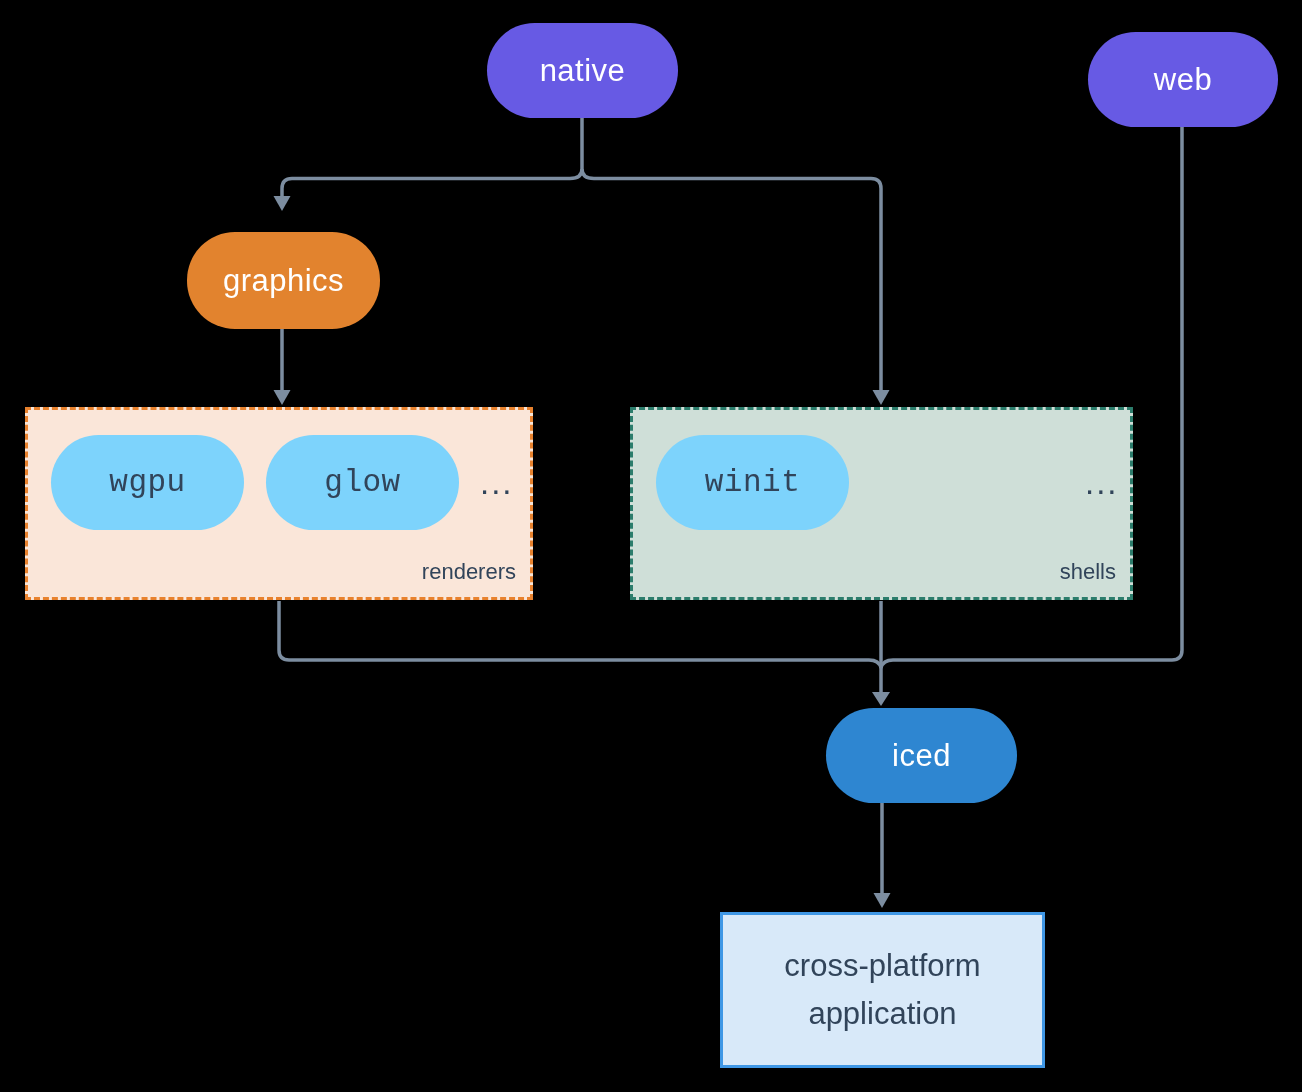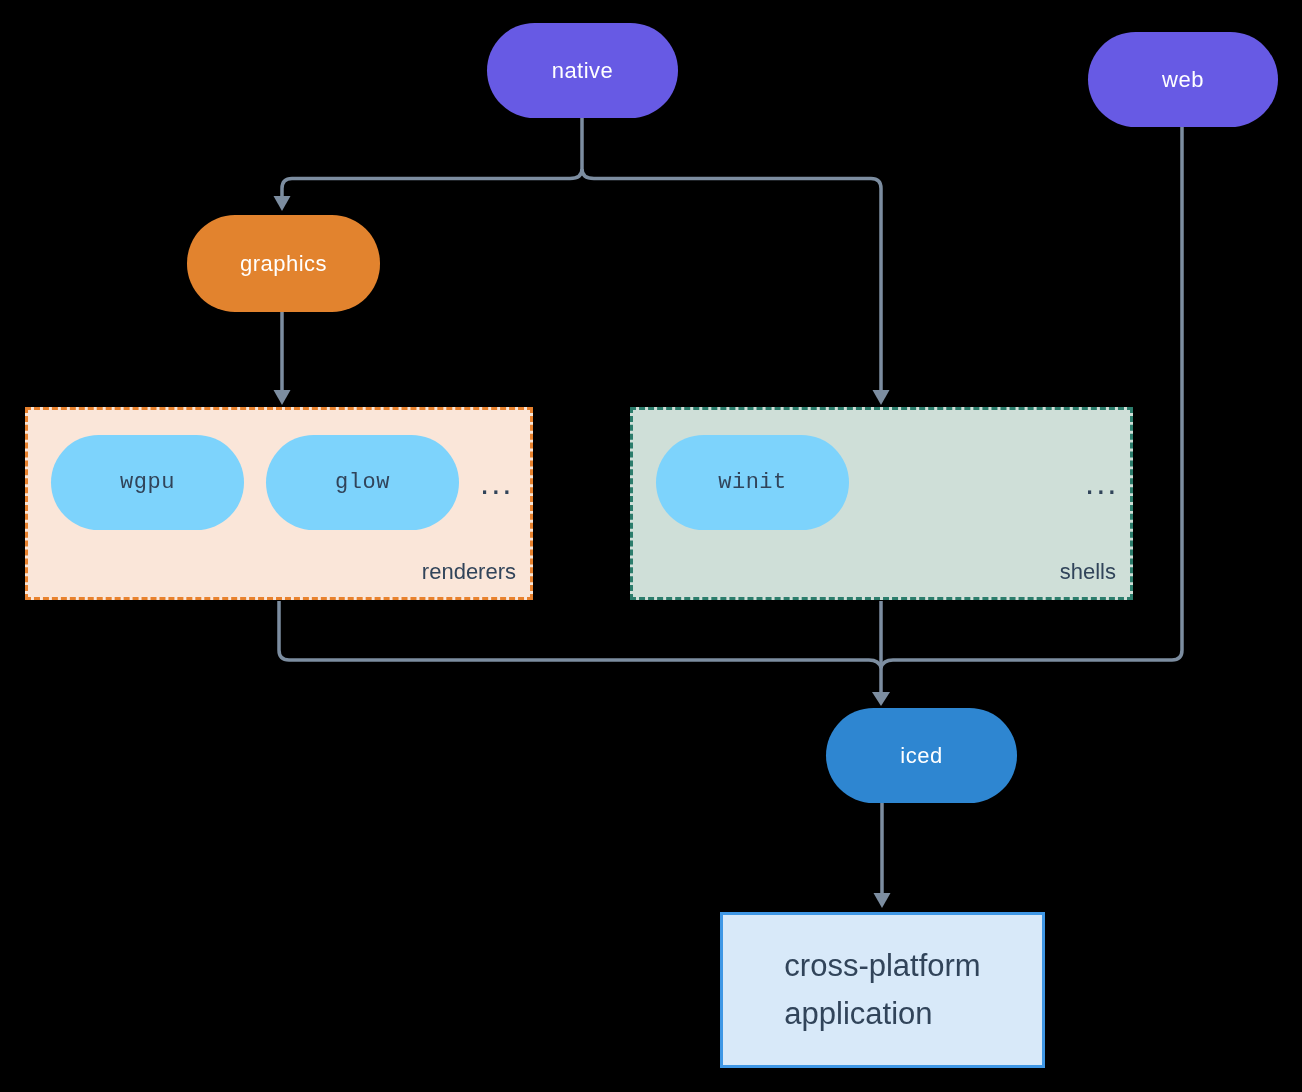--- a/index.html
+++ b/index.html
@@ -37,25 +37,25 @@
     stroke-width:3.5;
   }
   svg.connectors polygon{
     fill:var(--arrow);
     stroke:none;
   }
   .pill{
     position:absolute;
     display:flex;align-items:center;justify-content:center;
     border-radius:48px;
-    font-size:22px;
+    font-size:31px;
     letter-spacing:0.5px;
   }
   .pill.purple{background:var(--purple);color:var(--white-text);}
-  .pill.orange{background:var(--orange);color:var(--white-text);}
+  .pill.orange{background:var(--orange);color:var(--white-text);margin-top:17px;}
   .pill.blue{background:var(--blue);color:var(--white-text);}
   .pill.white{background:#7dd3fc;color:var(--dark-text);font-family:Liberation Mono, monospace;}
   .group{
     position:absolute;
     width:508px;height:193px;
   }
   .group.renderers{background:var(--peach-bg);border:3px dashed var(--peach-border);}
   .group.shells{background:var(--sage-bg);border:3px dashed var(--sage-border);padding-left:20px;}
   .group .inner-pill{
     position:absolute;top:25px;width:193px;height:95px;
@@ -69,21 +69,21 @@
   .group .group-label{
     position:absolute;right:14px;bottom:12px;
     font-size:22px;color:var(--dark-text);
   }
   .app-box{
     position:absolute;
     left:720px;top:912px;width:325px;height:156px;
     background:var(--app-bg);
     border:3px solid var(--app-border);
     display:flex;align-items:center;justify-content:center;
-    text-align:left;
+    text-align:center;
     font-size:31px;line-height:48px;
     color:var(--dark-text);
     white-space:pre-line;
   }
 </style>
 </head>
 <body>
 
 <div class="canvas">
 

